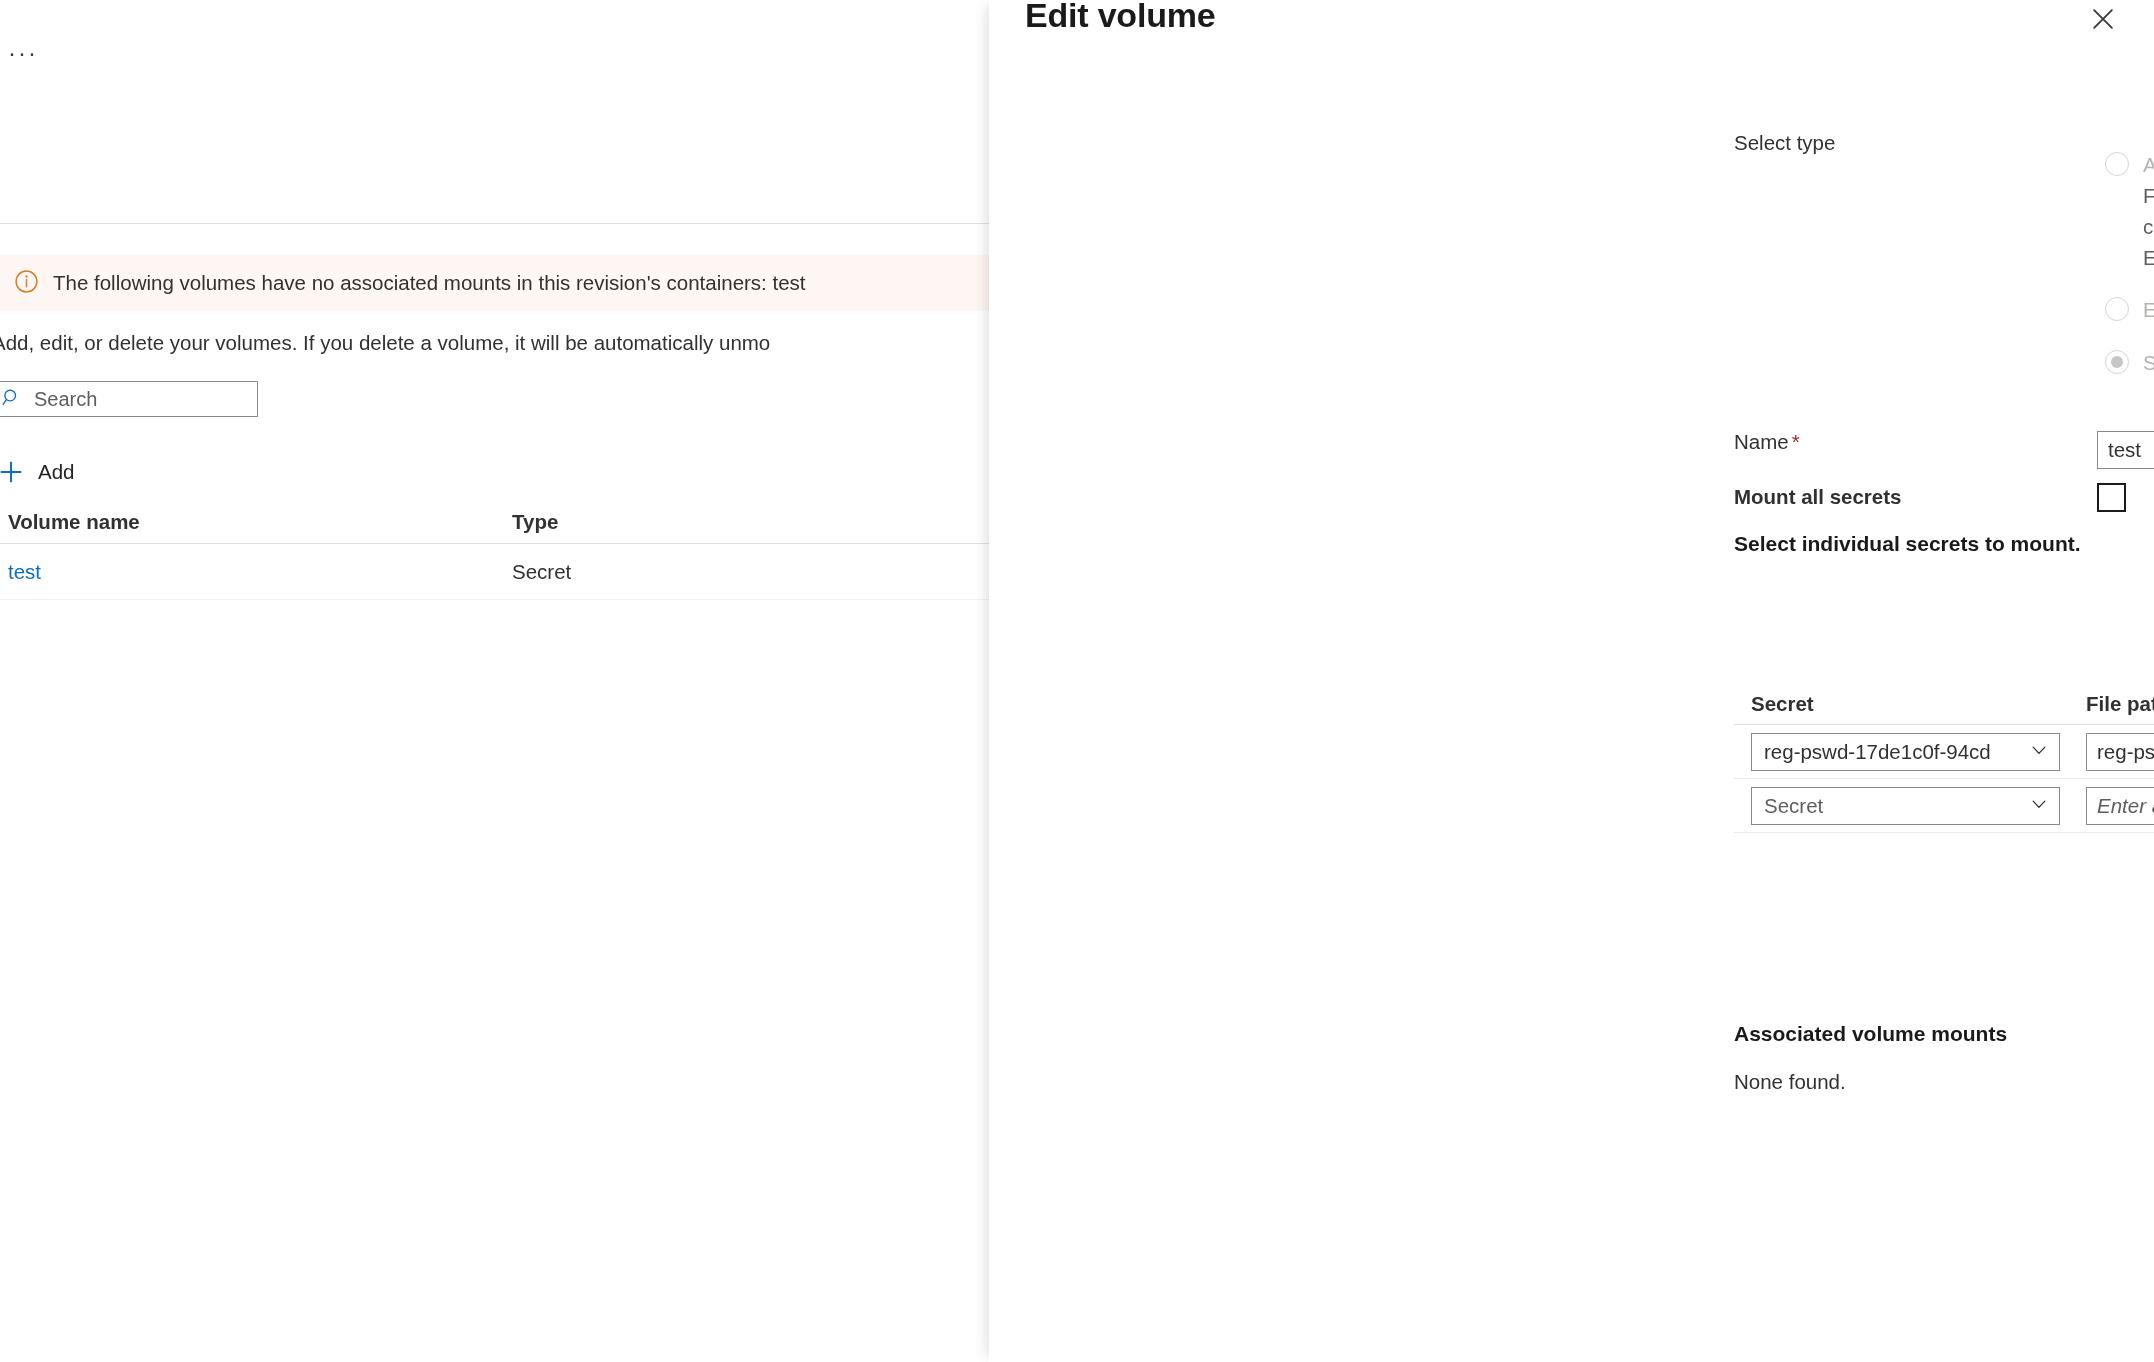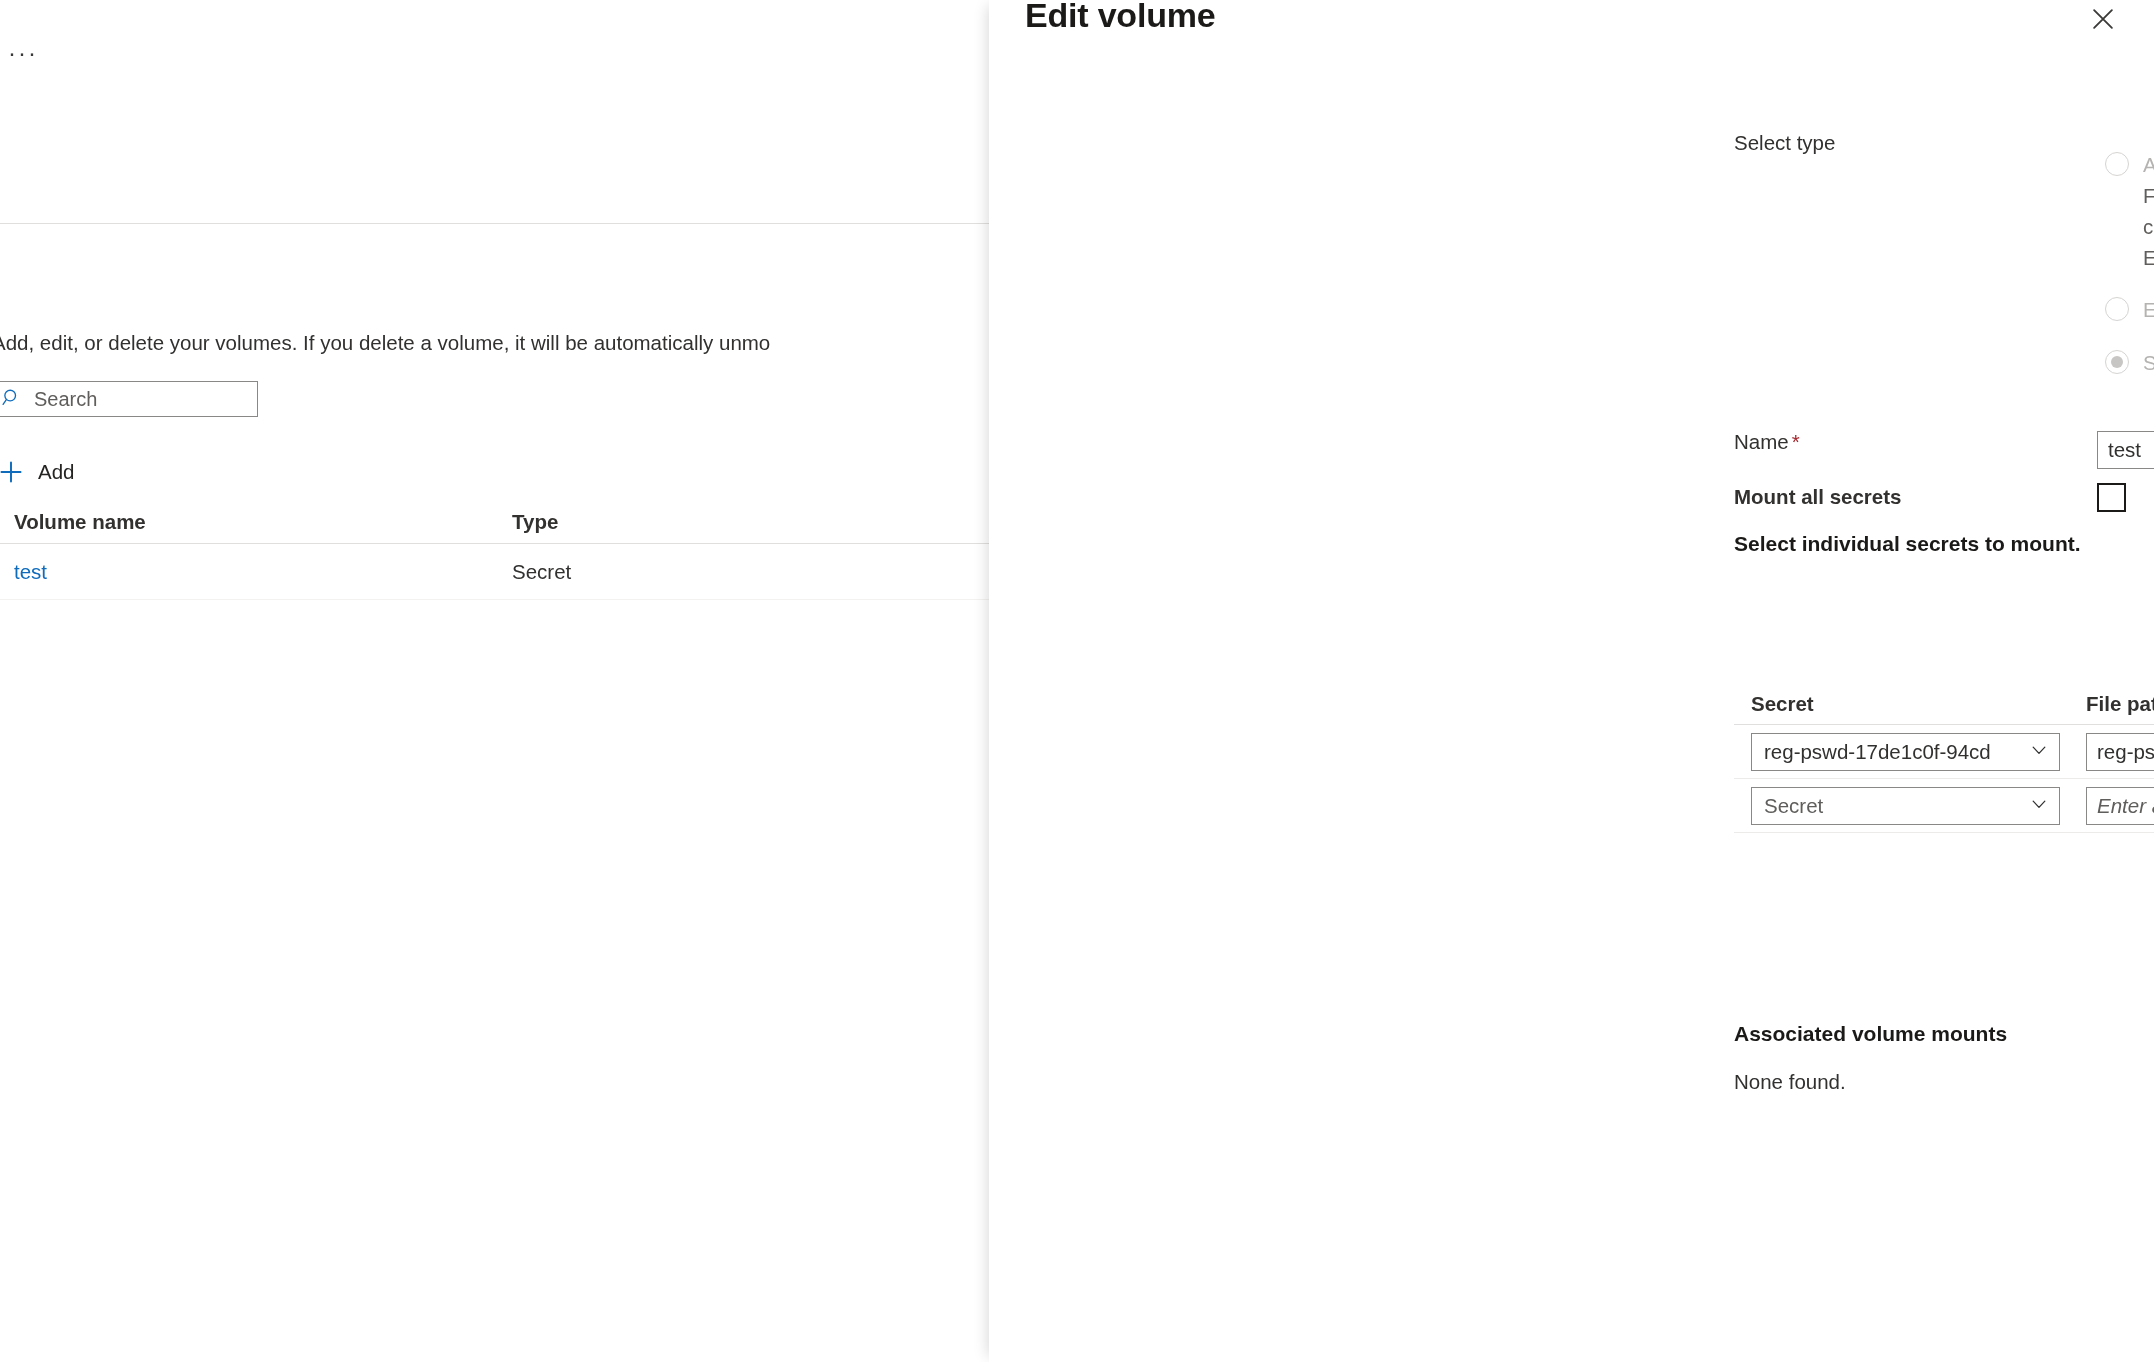--- a/index.html
+++ b/index.html
@@ -166,21 +166,21 @@
     font-weight: bold;
     color: #323130;
   }
   .vt-row {
     display: flex;
     align-items: center;
     height: 56px;
     border-bottom: 1px solid #f3f2f1;
   }
   .vt-row .vt-c { font-size: 20.5px; color: #323130; }
-  .vt-c.col-name { width: 512px; padding-left: 14px; }
+  .vt-c.col-name { width: 512px; padding-left: 8px; }
   .vt-c.col-type { width: 300px; }
   .vt-link { color: #0f6cbd; cursor: pointer; }
 
   
   .right-pane {
     position: absolute;
     left: 989px;
     top: 0;
     width: 1358px;
     height: 1362px;
@@ -359,20 +359,30 @@
 <body>
 
 <div class="screen">
 
   <div class="left-blade">
 
     <div class="blade-ellipsis">···</div>
 
     <div class="cmd-divider"></div>
 
+    <div class="warn-banner">
+      <span>
+        <svg class="warn-icon" viewBox="0 0 24 24" fill="none">
+          <circle cx="12" cy="12" r="10" stroke="#d2802a" stroke-width="1.4"></circle>
+          <circle cx="12" cy="7.2" r="1.1" fill="#d2802a"></circle>
+          <path d="M12 10.3 V17" stroke="#d2802a" stroke-width="1.4" stroke-linecap="round"></path>
+        </svg>
+      </span>
+      <span class="warn-text">The following volumes have no associated mounts in this revision's containers: test</span>
+    </div>
 
     <div class="blade-desc">Add, edit, or delete your volumes. If you delete a volume, it will be automatically unmo</div>
 
     <div class="search-wrap">
       <span>
         <svg class="search-icon" viewBox="0 0 24 24" fill="none">
           <circle cx="10.5" cy="9.8" r="6.1" stroke="#0f6cbd" stroke-width="1.5"></circle>
           <path d="M6.1 14.4 L2.4 19.9" stroke="#0f6cbd" stroke-width="1.5" stroke-linecap="round"></path>
         </svg>
       </span>

